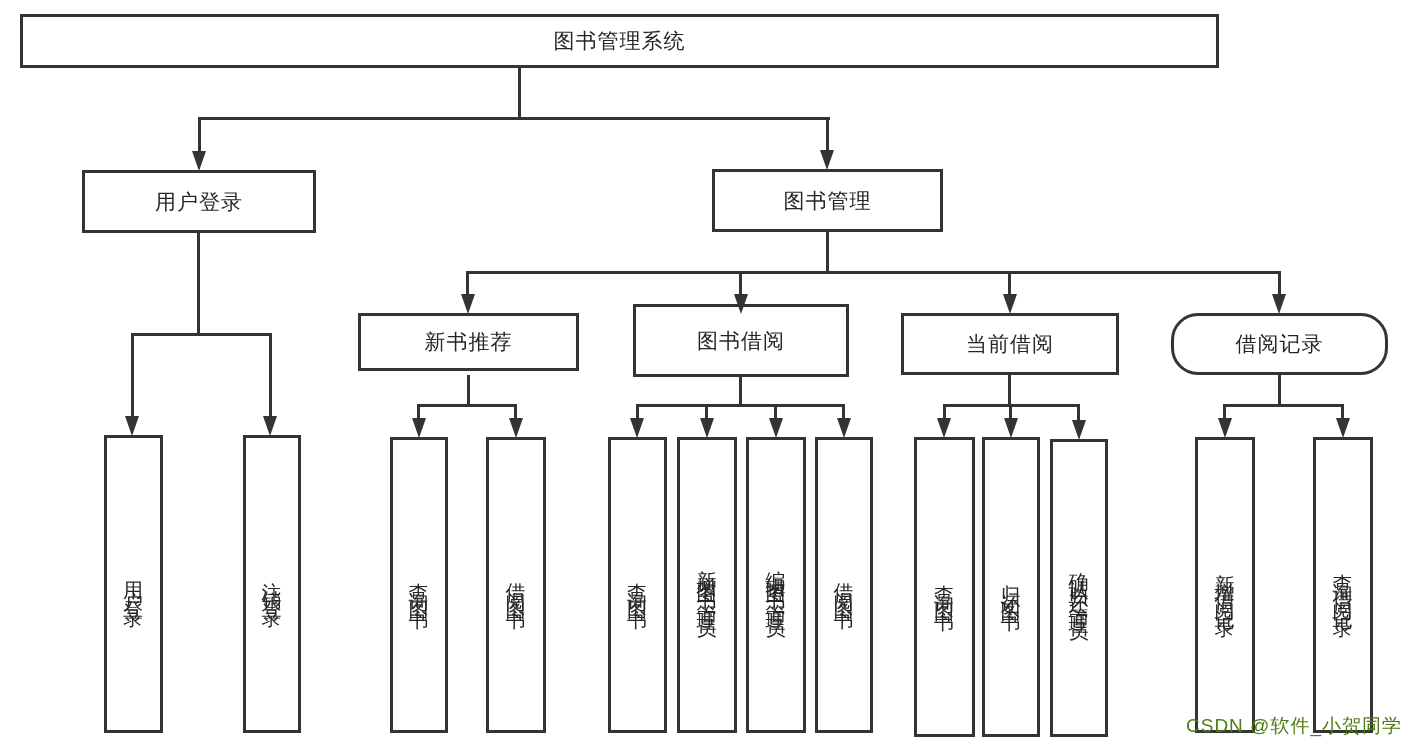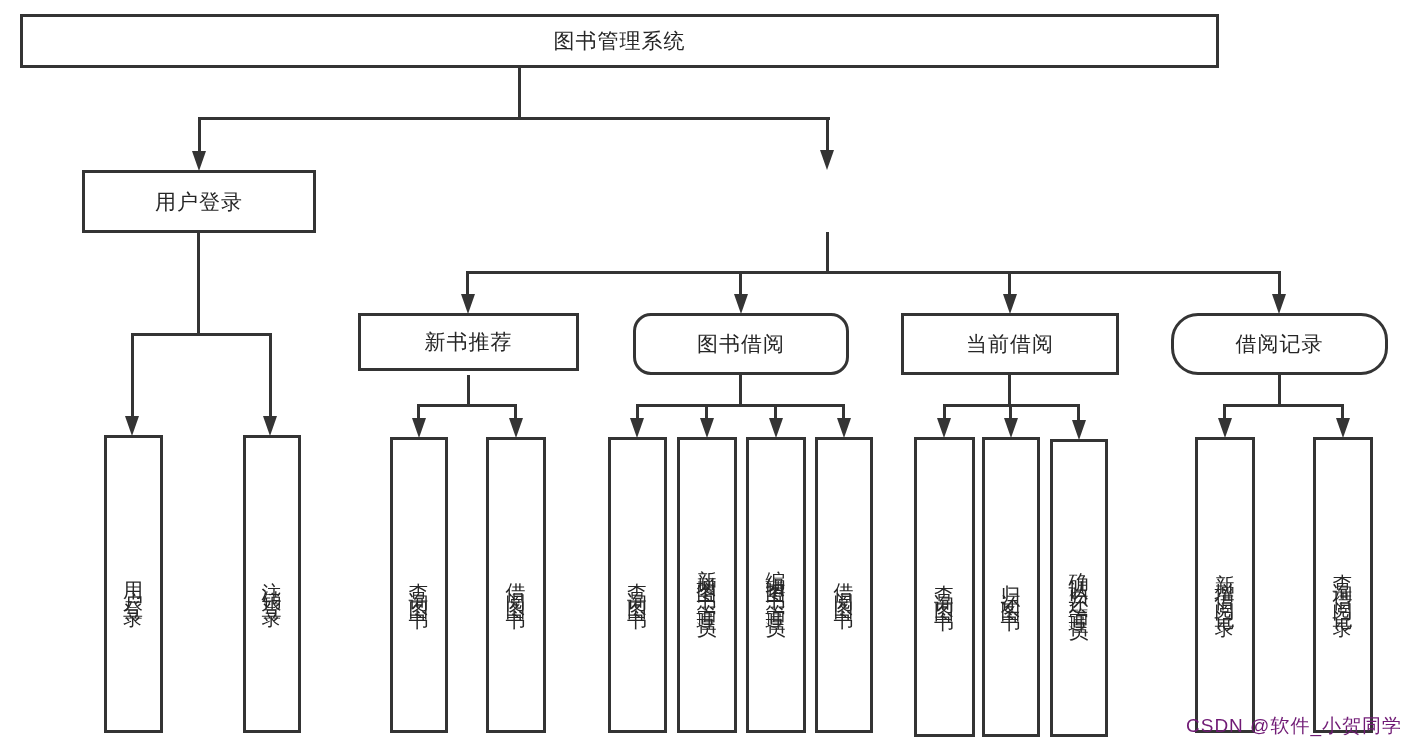--- a/index.html
+++ b/index.html
@@ -44,43 +44,46 @@
     position:absolute;
     width:0;height:0;
     border-left:7px solid transparent;
     border-right:7px solid transparent;
     border-top:20px solid #343434;
   }
   .watermark{
     position:absolute;
     left:1186px;top:713px;
     font-size:19px;
-    color:#701a75;
+    color:#4d7c0f;
     letter-spacing:1px;
     z-index:10;
     white-space:nowrap;
   }
 </style>
 </head>
 <body>
 
 <div class="canvas">
 
   <div class="box" style="left:20px;top:14px;width:1199px;height:54px;">
     <span class="lbl">图书管理系统</span>
   </div>
 
   <div class="box" style="left:82px;top:170px;width:234px;height:63px;">
     <span class="lbl">用户登录</span>
   </div>
+  <div class="box" style="left:712px;top:169px;width:231px;height:63px;">
+    <span class="lbl">图书管理</span>
+  </div>
 
   <div class="box" style="left:358px;top:313px;width:221px;height:58px;">
     <span class="lbl">新书推荐</span>
   </div>
-  <div class="box" style="left:633px;top:313px;width:216px;height:62px;border-radius:18px;">
+  <div class="box" style="left:633px;top:304px;width:216px;height:73px;">
     <span class="lbl">图书借阅</span>
   </div>
   <div class="box" style="left:901px;top:313px;width:218px;height:62px;">
     <span class="lbl">当前借阅</span>
   </div>
   <div class="box" style="left:1171px;top:313px;width:217px;height:62px;border-radius:27px;">
     <span class="lbl">借阅记录</span>
   </div>
 
   <div class="box vbox" style="left:104px;top:435px;width:59px;height:298px;">

